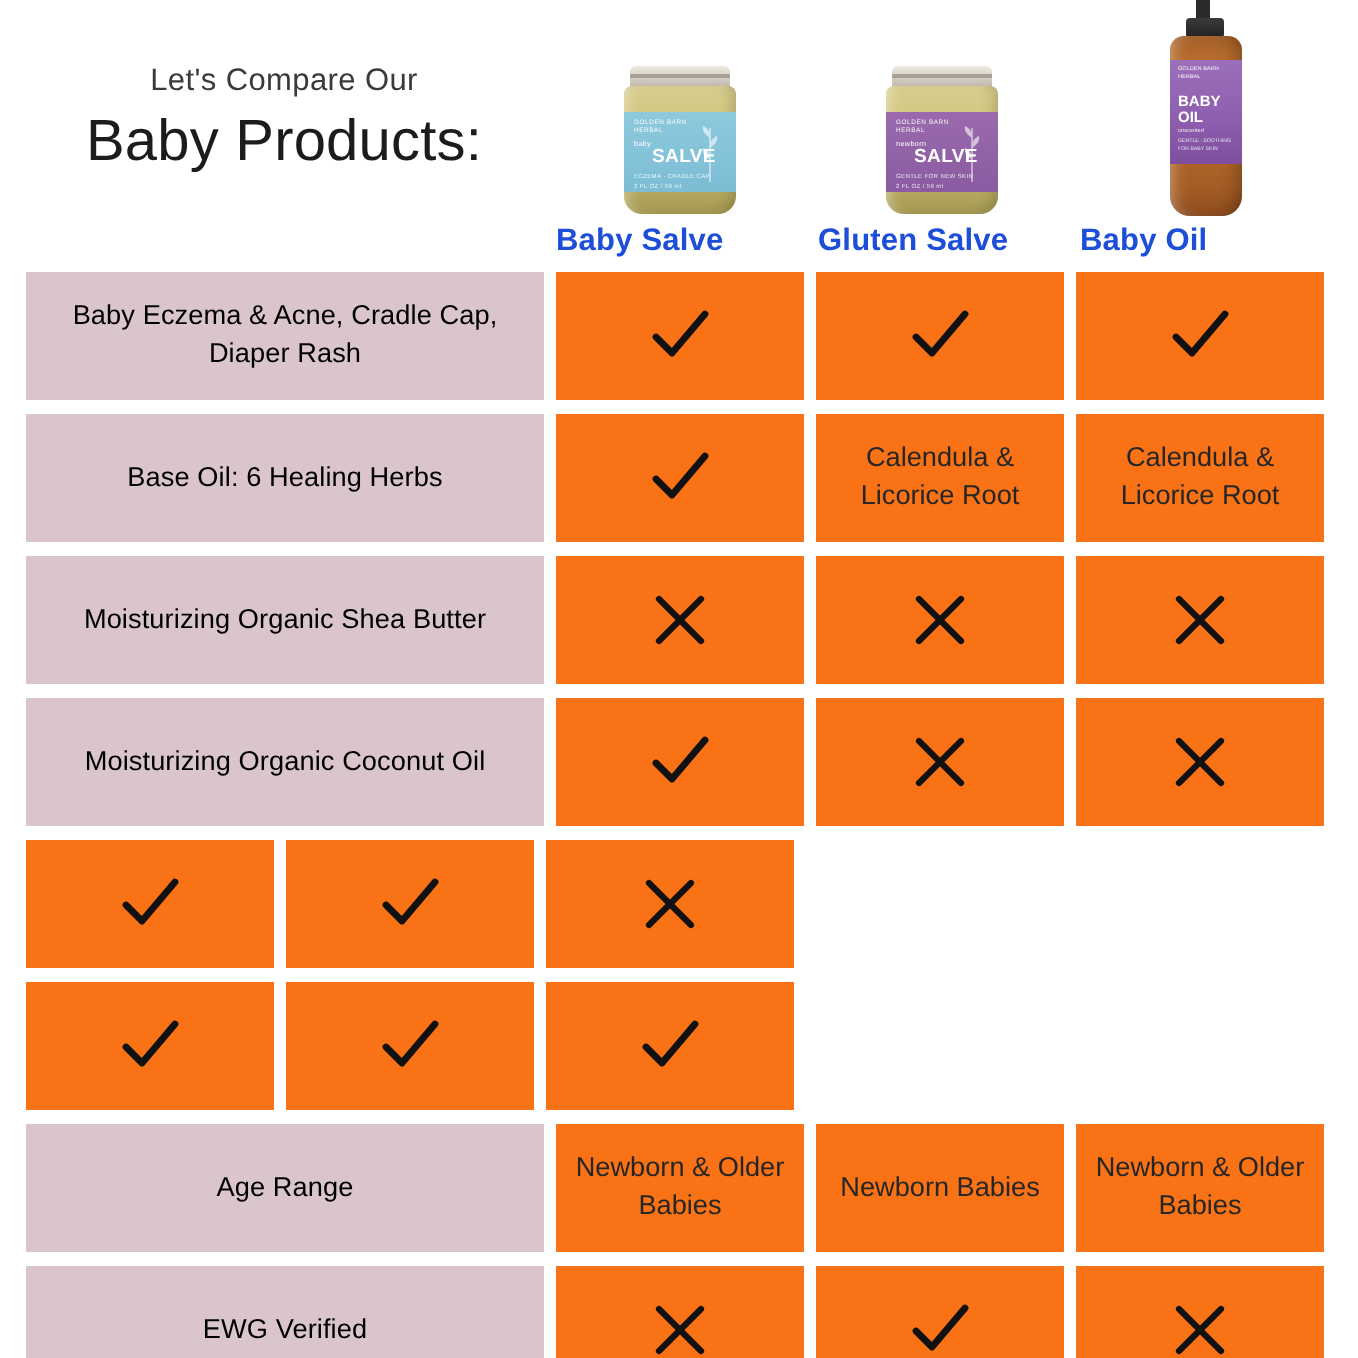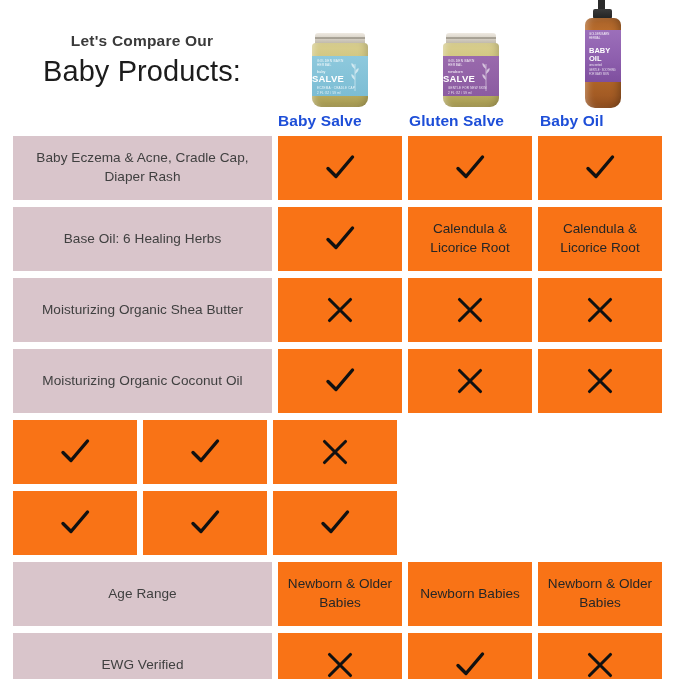--- a/index.html
+++ b/index.html
@@ -26,21 +26,21 @@
 
   .title-block {
     position: absolute;
     left: 13px;
     top: 32px;
     width: 258px;
     text-align: center;
   }
   .title-line1 {
     font-size: 15.5px;
-    font-weight: 700;
+    font-weight: 400;
     letter-spacing: .2px;
     color: #3a3a3a;
     line-height: 1.1;
   }
   .title-line2 {
     font-size: 29px;
     font-weight: 300;
     letter-spacing: .1px;
     color: #1c1c1c;
     line-height: 1.25;
@@ -123,21 +123,21 @@
   }
   .lbl-sub {
     position: absolute;
     left: 5px; top: 14px;
     font-size: 3.6px;
     color: #ffffff;
     letter-spacing: .2px;
   }
   .lbl-main {
     position: absolute;
-    left: 0; top: 18px;
+    left: 14px; top: 18px;
     font-size: 9.5px;
     font-weight: 700;
     color: #ffffff;
     letter-spacing: .2px;
     line-height: 1;
   }
   .lbl-foot {
     position: absolute;
     left: 5px; top: 30px;
     font-size: 3px;
@@ -224,21 +224,21 @@
     width: 259px;
     background: #d9c5cb;
     display: flex;
     align-items: center;
     justify-content: center;
     text-align: center;
     padding: 0 14px;
     box-sizing: border-box;
     font-size: 13.6px;
     font-weight: 300;
-    color: #404040;
+    color: #000000;
     line-height: 1.38;
     letter-spacing: .05px;
   }
   .cell-val {
     width: 124px;
     background: #f97316;
     display: flex;
     align-items: center;
     justify-content: center;
     text-align: center;

